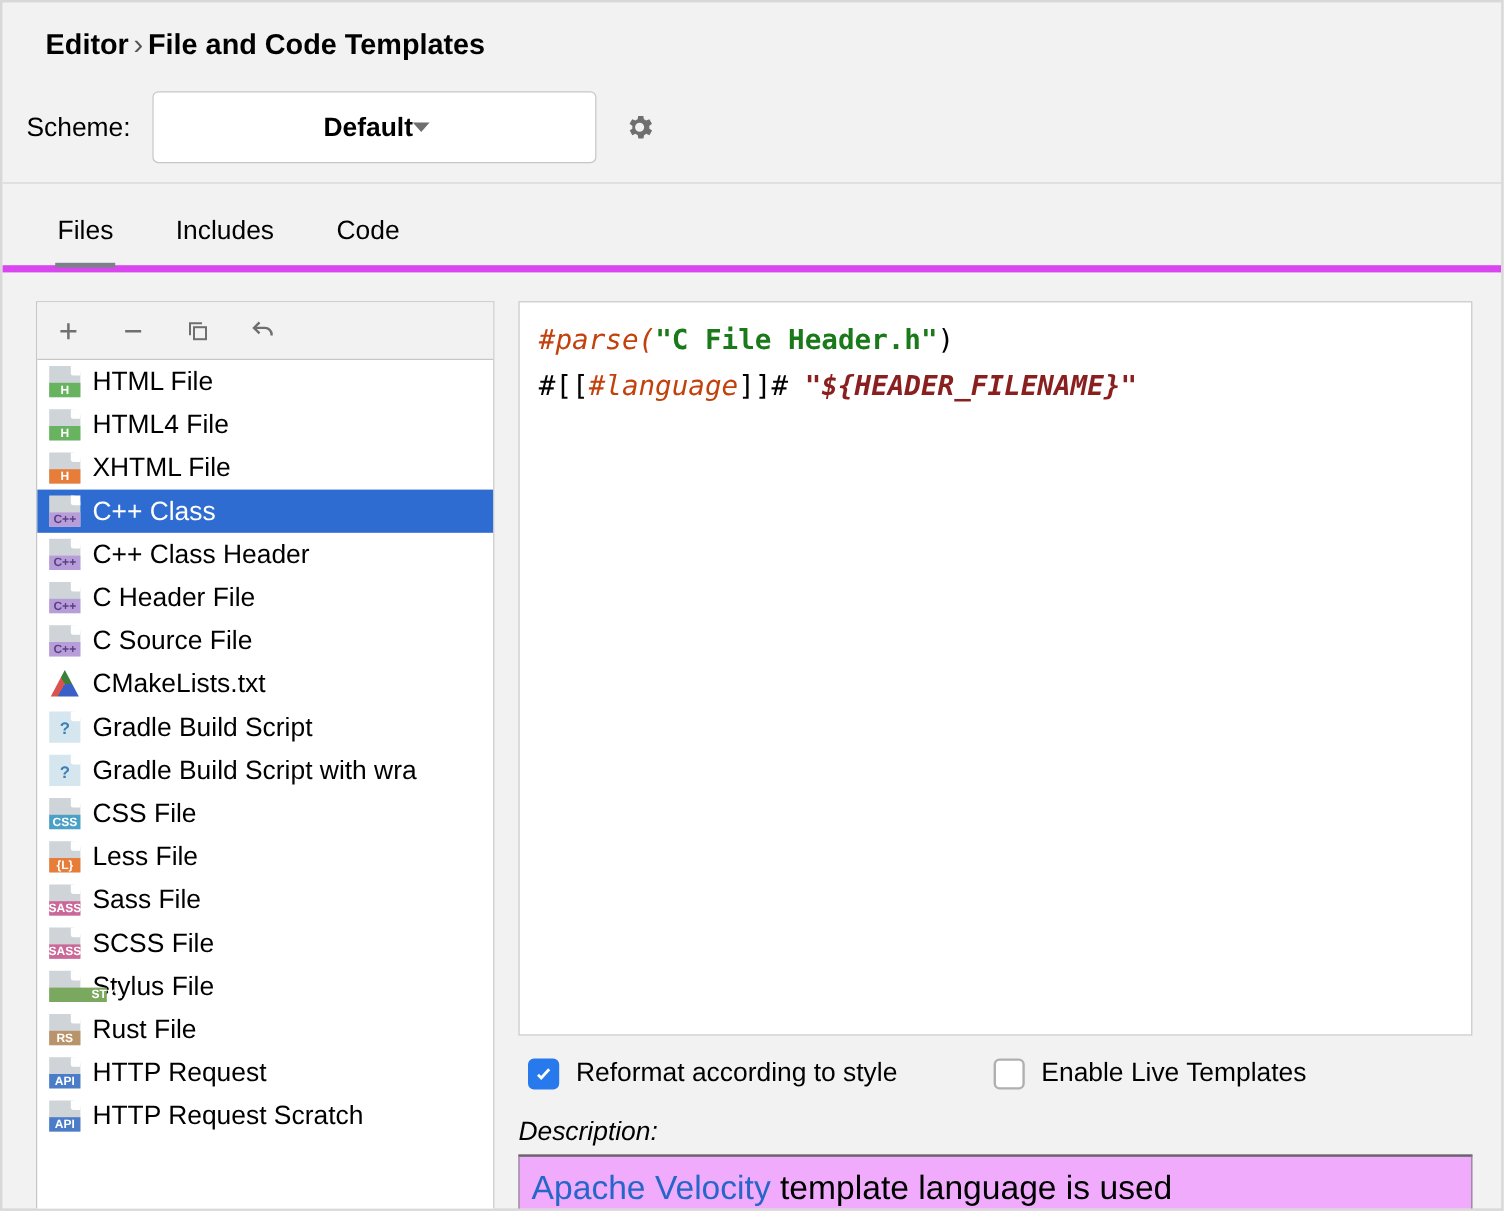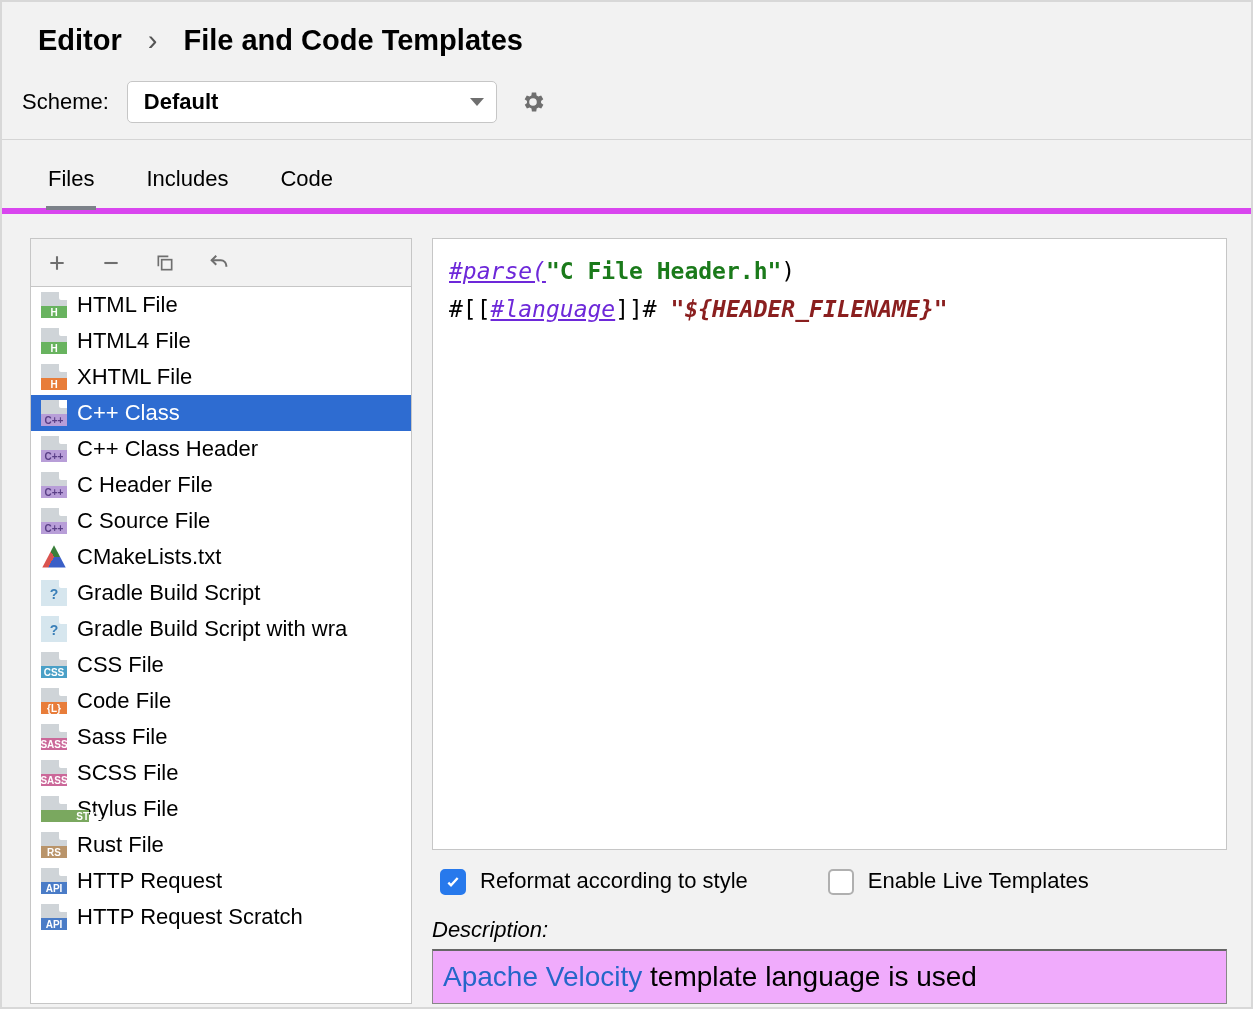--- a/index.html
+++ b/index.html
@@ -10,39 +10,39 @@
     background: #f2f2f2;
     width: 1253px;
     height: 1009px;
     overflow: hidden;
     border: 2px solid #d8d8d8;
     color: #000;
   }
   .breadcrumb {
     display: flex;
     align-items: flex-end;
-    gap: 26px;
+    gap: 4px;
     padding: 22px 30px 10px 36px;
-    font-size: 29px;
+    font-size: 24px;
     font-weight: 700;
   }
   .breadcrumb .sep { color: #555; font-weight: 500; }
   .scheme-row {
     display: flex;
     align-items: center;
     gap: 18px;
     padding: 14px 30px 16px 20px;
   }
   .scheme-label { font-size: 22px; }
   .scheme-select {
     display: flex;
     align-items: center;
-    justify-content: space-between;
+    justify-content: center;
     width: 370px;
-    height: 42px;
+    height: 60px;
     background: #fff;
     border: 1px solid #c6c6c6;
     border-radius: 5px;
     padding: 0 12px 0 16px;
     font-size: 22px;
     font-weight: 700;
   }
   .caret-down {
     width: 0; height: 0;
     border-left: 7px solid transparent;
@@ -137,21 +137,21 @@
     flex: 1;
     border: 1px solid #c6c6c6;
     background: #fff;
     padding: 14px 16px;
     font-family: "Menlo", "Consolas", monospace;
     font-size: 23px;
     line-height: 1.65;
     white-space: pre;
     overflow: hidden;
   }
-  .tok-olive { color:#6d28d9; font-style: italic; text-decoration: underline; }
+  .tok-olive { color:#c2410c; font-style: italic; }
   .tok-green { color:#1a7a1a; font-weight: 700; }
   .tok-maroon-b { color:#8a1f1f; font-style: italic; font-weight:700;}
   .checks {
     display: flex;
     align-items: center;
     gap: 80px;
     padding: 18px 8px 8px 8px;
     font-size: 22px;
   }
   .checkbox {
@@ -299,21 +299,21 @@
             <span class="fold"></span>
             <span class="tag">CSS</span>
           </span>
           <span>CSS File</span>
         </div>
         <div class="tree-item">
           <span class="file-icon ic-page ic-less">
             <span class="fold"></span>
             <span class="tag">{L}</span>
           </span>
-          <span>Code File</span>
+          <span>Less File</span>
         </div>
         <div class="tree-item">
           <span class="file-icon ic-page ic-sass">
             <span class="fold"></span>
             <span class="tag">SASS</span>
           </span>
           <span>Sass File</span>
         </div>
         <div class="tree-item">
           <span class="file-icon ic-page ic-sass">

